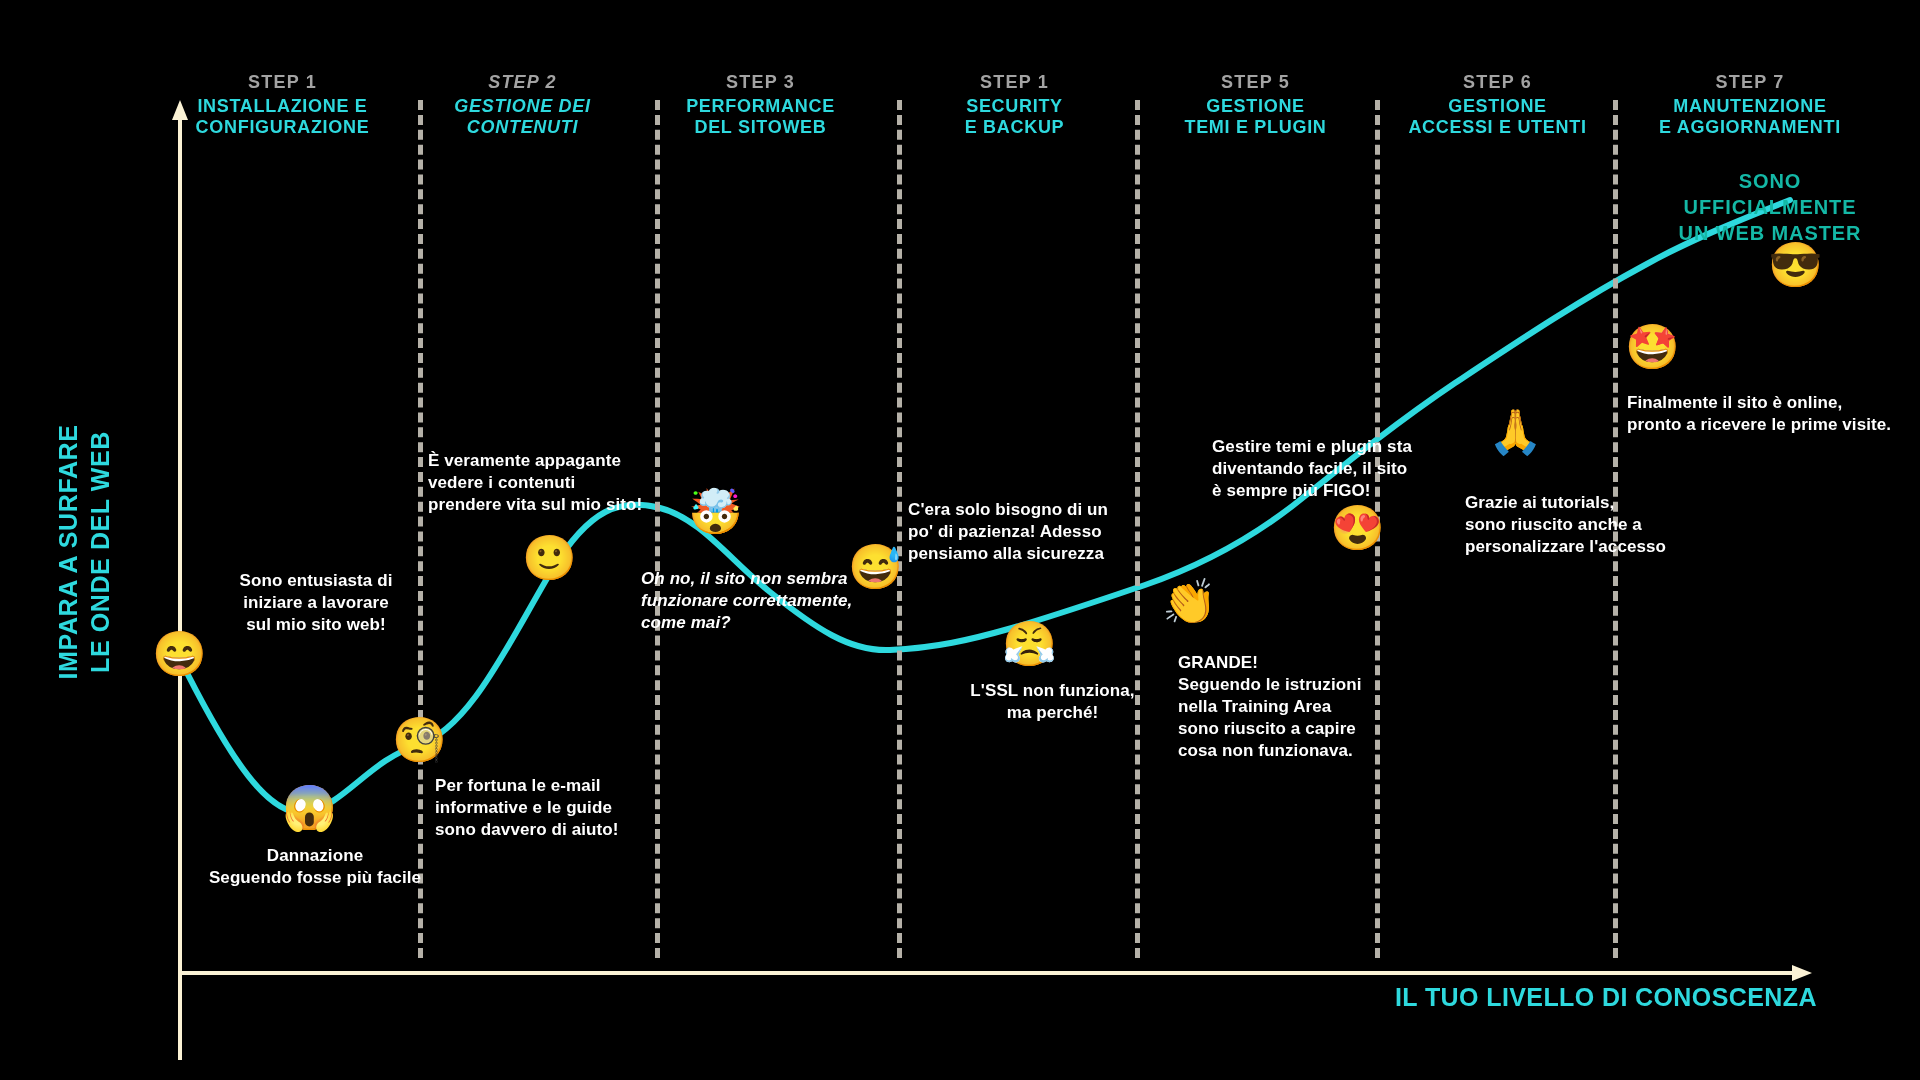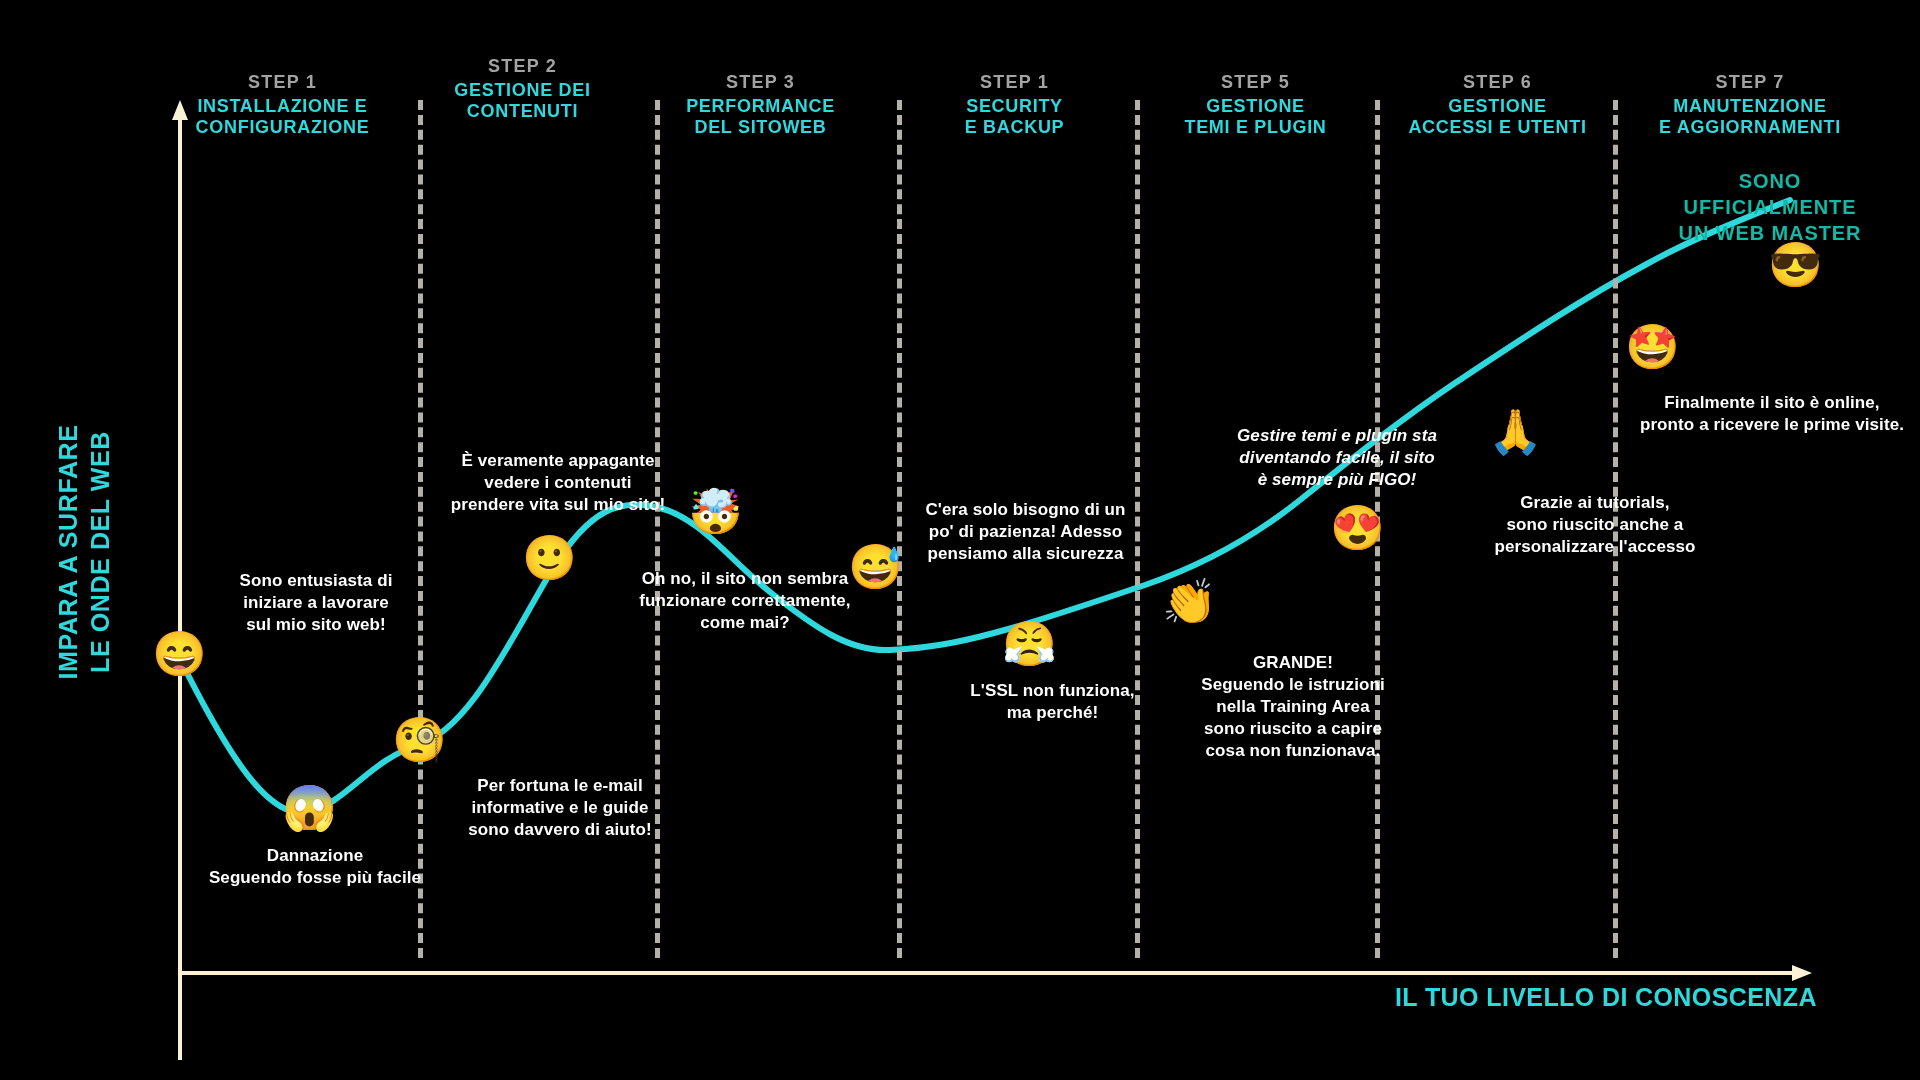--- a/index.html
+++ b/index.html
@@ -93,21 +93,21 @@
   .note {
     position: absolute;
     color: #ffffff;
     font-size: 17px;
     font-weight: bold;
     line-height: 1.30;
     white-space: pre-line;
     letter-spacing: 0.1px;
   }
   .note.center { text-align: center; }
-  .note.left { text-align: center; }
+  .note.left { text-align: left; }
 
   .final-note {
     position: absolute;
     color: #14b8a6;
     font-size: 20px;
     font-weight: bold;
     line-height: 1.30;
     text-align: center;
     white-space: pre-line;
     letter-spacing: 0.9px;
@@ -153,21 +153,21 @@
   <div class="y-axis-title">IMPARA A SURFARE
 LE ONDE DEL WEB</div>
 
   <div class="x-axis-title">IL TUO LIVELLO DI CONOSCENZA</div>
 
   <div class="step-head" style="left:180px; top:72px; width:205px;">
     <span class="num">STEP 1</span>
     <span class="sub">INSTALLAZIONE E
 CONFIGURAZIONE</span>
   </div>
-  <div class="step-head" style="left:420px; top:56px; width:205px;">
+  <div class="step-head" style="left:420px; top:72px; width:205px;font-style:italic;">
     <span class="num">STEP 2</span>
     <span class="sub">GESTIONE DEI
 CONTENUTI</span>
   </div>
   <div class="step-head" style="left:658px; top:72px; width:205px;">
     <span class="num">STEP 3</span>
     <span class="sub">PERFORMANCE
 DEL SITOWEB</span>
   </div>
   <div class="step-head" style="left:912px; top:72px; width:205px;">
@@ -215,34 +215,34 @@
 iniziare a lavorare
 sul mio sito web!</div>
   <div class="note center" style="left:180px; top:845px; width:270px;">Dannazione
 Seguendo fosse più facile</div>
   <div class="note left" style="left:435px; top:775px; width:250px;">Per fortuna le e-mail
 informative e le guide
 sono davvero di aiuto!</div>
   <div class="note left" style="left:428px; top:450px; width:260px;">È veramente appagante
 vedere i contenuti
 prendere vita sul mio sito!</div>
-  <div class="note left" style="left:620px; top:568px; width:250px;">Oh no, il sito non sembra
+  <div class="note left" style="left:641px; top:568px; width:250px;font-style:italic;">Oh no, il sito non sembra
 funzionare correttamente,
 come mai?</div>
   <div class="note left" style="left:908px; top:482px; width:235px;margin-top:17px;">C'era solo bisogno di un
 po' di pazienza! Adesso
 pensiamo alla sicurezza</div>
   <div class="note center" style="left:945px; top:680px; width:215px;">L'SSL non funziona,
 ma perché!</div>
   <div class="note left" style="left:1178px; top:652px; width:230px;">GRANDE!
 Seguendo le istruzioni
 nella Training Area
 sono riuscito a capire
 cosa non funzionava.</div>
-  <div class="note left" style="left:1212px; top:425px; width:250px;font-style:italic;">Gestire temi e plugin sta
+  <div class="note left" style="left:1212px; top:436px; width:250px;">Gestire temi e plugin sta
 diventando facile, il sito
 è sempre più FIGO!</div>
   <div class="note left" style="left:1465px; top:492px; width:260px;">Grazie ai tutorials,
 sono riuscito anche a
 personalizzare l'accesso</div>
   <div class="note left" style="left:1627px; top:392px; width:290px;">Finalmente il sito è online,
 pronto a ricevere le prime visite.</div>
 
   <div class="final-note" style="left:1625px; top:168px; width:290px;">SONO
 UFFICIALMENTE

